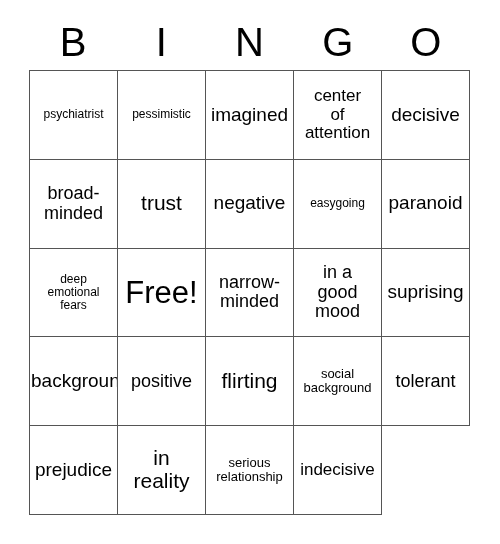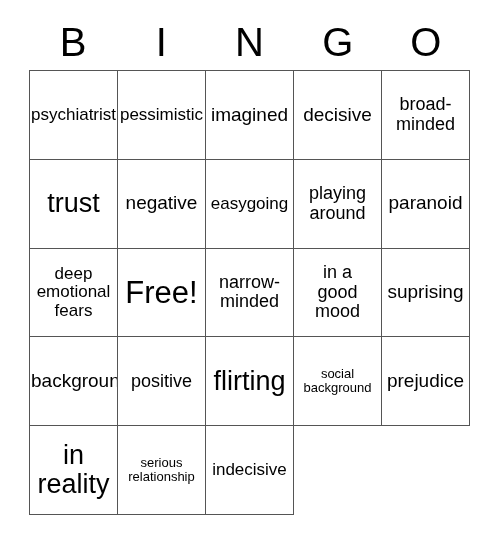--- a/index.html
+++ b/index.html
@@ -70,25 +70,25 @@
   .cell-text {
     display: block;
     width: 100%;
     line-height: 1.08;
     white-space: pre-line;
     word-break: normal;
     hyphens: none;
   }
   
   .fs-xs   { font-size: 13px; }
-  .fs-sm   { font-size: 17px; }
+  .fs-sm   { font-size: 12px; }
   .fs-md   { font-size: 17px; }
   .fs-lg   { font-size: 19px; }
   .fs-xl   { font-size: 18px; }
-  .fs-xxl  { font-size: 27px; }
+  .fs-xxl  { font-size: 21px; }
   .fs-free { font-size: 31px; }
 </style>
 </head>
 <body>
 
 <div class="card">
 
   <div class="header">
     <div class="header-cell">B</div>
     <div class="header-cell">I</div>
@@ -101,38 +101,39 @@
       <div class="cell">
         <span class="cell-text fs-sm">psychiatrist</span>
       </div>
       <div class="cell">
         <span class="cell-text fs-sm">pessimistic</span>
       </div>
       <div class="cell">
         <span class="cell-text fs-lg">imagined</span>
       </div>
       <div class="cell">
+        <span class="cell-text fs-md">center
+of
+attention</span>
+      </div>
+      <div class="cell">
         <span class="cell-text fs-lg">decisive</span>
       </div>
       <div class="cell">
         <span class="cell-text fs-xl">broad-
 minded</span>
       </div>
       <div class="cell">
         <span class="cell-text fs-xxl">trust</span>
       </div>
       <div class="cell">
         <span class="cell-text fs-lg">negative</span>
       </div>
       <div class="cell">
         <span class="cell-text fs-sm">easygoing</span>
-      </div>
-      <div class="cell">
-        <span class="cell-text fs-xl">playing
-around</span>
       </div>
       <div class="cell">
         <span class="cell-text fs-lg">paranoid</span>
       </div>
       <div class="cell">
         <span class="cell-text fs-sm">deep
 emotional
 fears</span>
       </div>
       <div class="cell">
@@ -157,20 +158,23 @@
         <span class="cell-text fs-xl">positive</span>
       </div>
       <div class="cell">
         <span class="cell-text fs-xxl">flirting</span>
       </div>
       <div class="cell">
         <span class="cell-text fs-xs">social
 background</span>
       </div>
       <div class="cell">
+        <span class="cell-text fs-xl">tolerant</span>
+      </div>
+      <div class="cell">
         <span class="cell-text fs-lg">prejudice</span>
       </div>
       <div class="cell">
         <span class="cell-text fs-xxl">in
 reality</span>
       </div>
       <div class="cell">
         <span class="cell-text fs-xs">serious
 relationship</span>
       </div>

